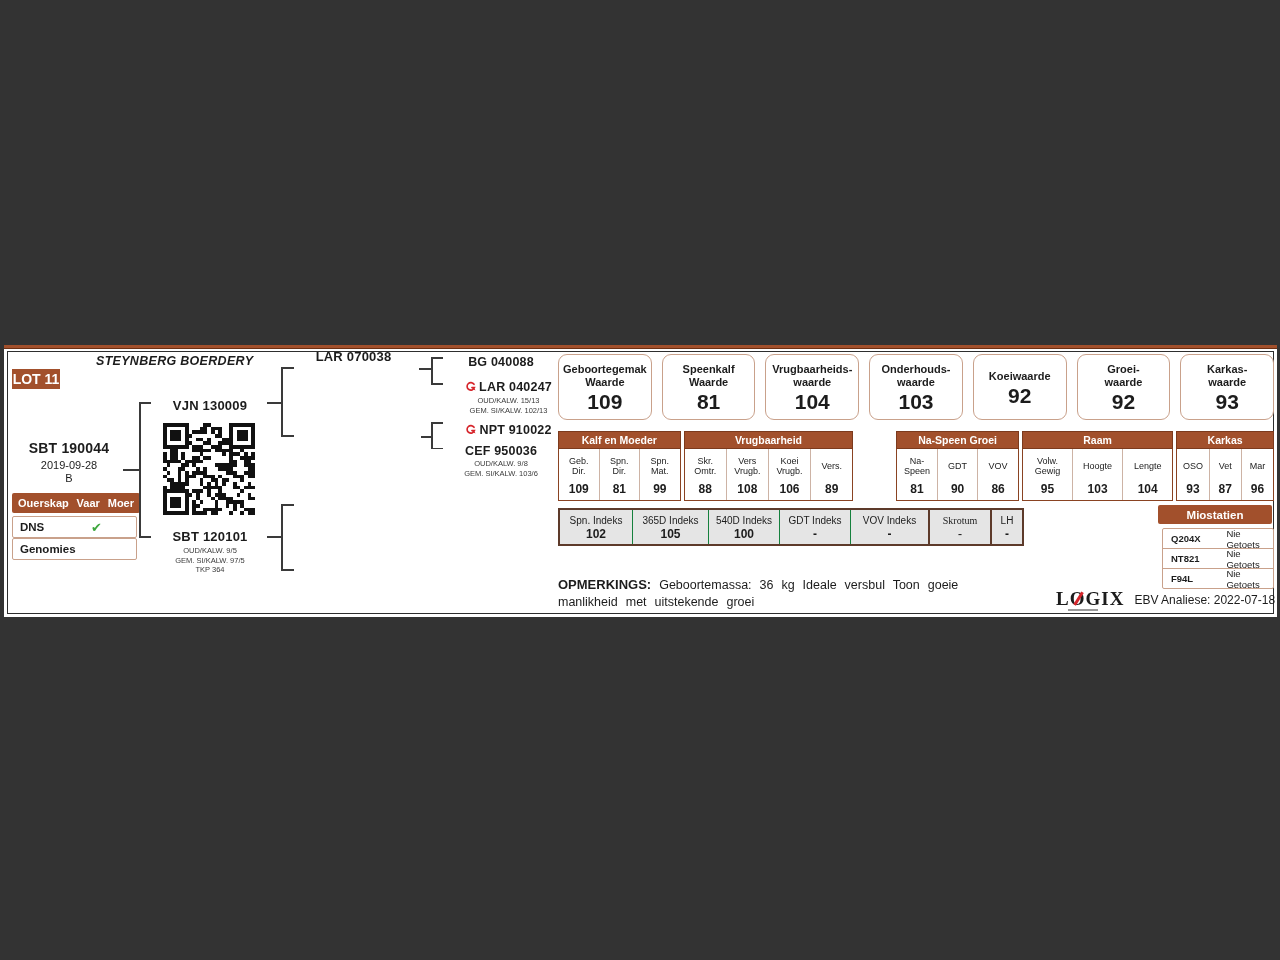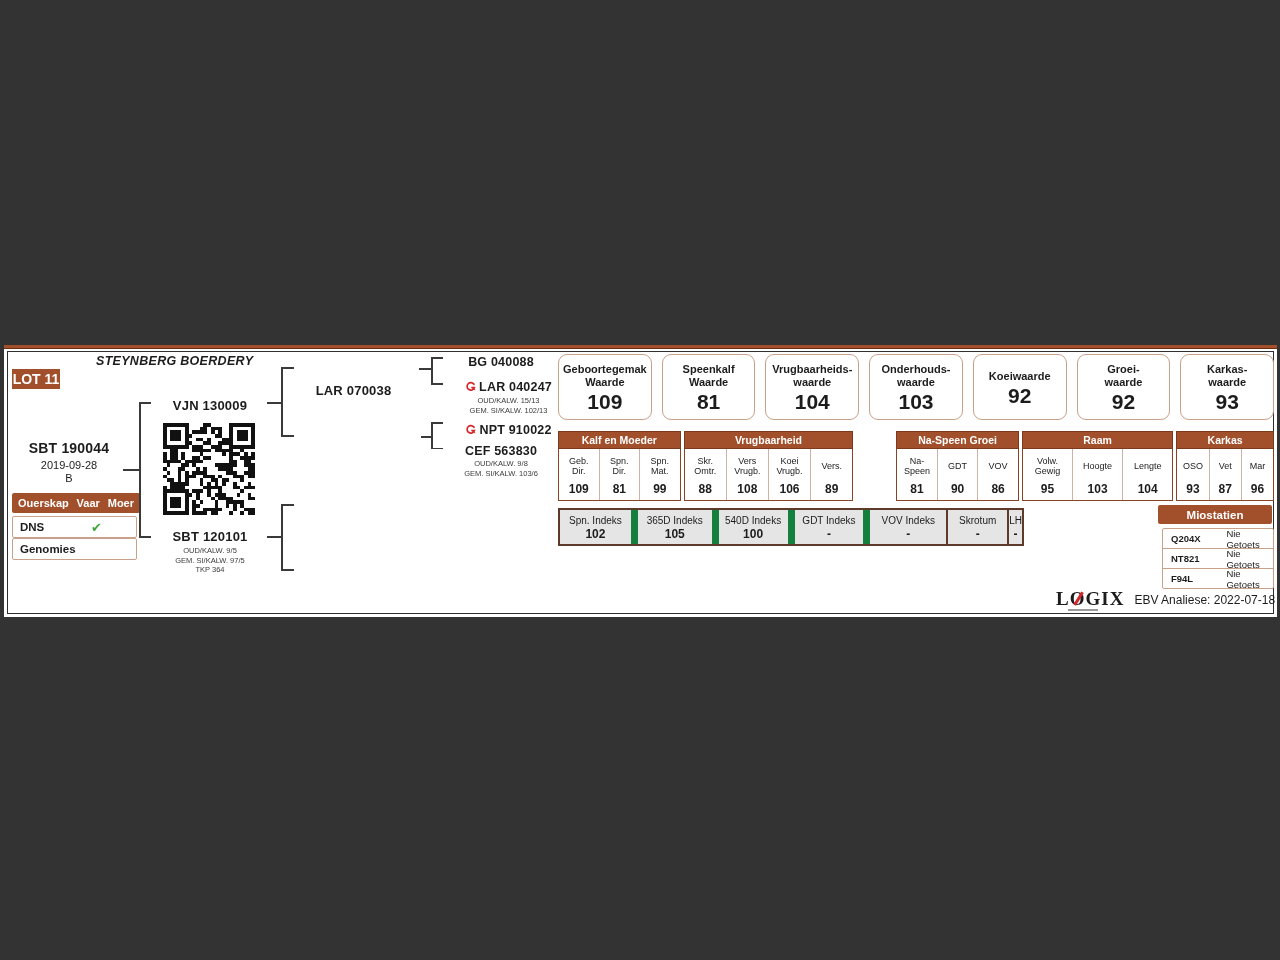--- a/index.html
+++ b/index.html
@@ -35,21 +35,21 @@
   .stats-row{display:flex;gap:3px;}
   .group{display:flex;flex-direction:column;}
   .group-head{height:16px;background:var(--brown);color:#fff;font-weight:bold;font-size:10.5px;display:flex;align-items:center;justify-content:center;border:1px solid #7c3a1d;}
   .group-cells{display:flex;border:1.8px solid #8a4322;border-top:none;height:51px;background:#fff;}
   .cell{flex:1;display:flex;flex-direction:column;border-left:1px solid #cdb3a5;}
   .cell:first-child{border-left:none;}
   .cell .lab{flex:1;display:flex;flex-direction:column;justify-content:center;text-align:center;font-size:9px;line-height:10.5px;color:#222;padding-top:1px;}
   .cell .val{height:18px;font-size:12px;font-weight:bold;text-align:center;}
   
   .idx{display:flex;border:2px solid #5d3late;border:2px solid #5d3a2a;background:#e5e5e5;}
-  .idx-cell{display:flex;flex-direction:column;justify-content:center;border-left:7px solid #15803d;text-align:center;}
+  .idx-cell{display:flex;flex-direction:column;justify-content:center;border-left:1px solid #15803d;text-align:center;}
   .idx-cell:first-child{border-left:none;}
   .idx-cell.thick{border-left:2px solid #5d3a2a;}
   .idx-cell .lab{font-size:10px;line-height:13px;}
   .idx-cell .val{font-size:12px;font-weight:bold;line-height:14px;}
   
   .mio-head{background:var(--brown);color:#fff;font-weight:bold;font-size:11.5px;display:flex;align-items:center;justify-content:center;border-radius:2px;}
   .mio-rows{border:1px solid var(--tan);border-radius:2px;background:#fff;}
   .mio-row{height:19px;display:flex;align-items:center;font-size:9.5px;border-top:1px solid var(--tan);gap:7px;}
   .mio-row:first-child{border-top:none;}
   .mio-row .code{flex:0 0 44%;padding-left:8px;font-weight:600;}
@@ -343,21 +343,21 @@
       <rect x="1" y="19" width="5" height="5" fill="#fff"></rect>
       <rect x="2" y="20" width="3" height="3" fill="#111"></rect>
     </svg>
   <div class="abs ctr" style="left:143px;top:184px;width:126px;">
     <div class="id-name">SBT 120101</div>
     <div class="subline" style="margin-top:2px;">OUD/KALW. 9/5</div>
     <div class="subline">GEM. SI/KALW. 97/5</div>
     <div class="subline">TKP 364</div>
   </div>
 
-  <div class="abs ctr" style="left:287px;top:36px;width:125px;">
+  <div class="abs ctr" style="left:287px;top:2px;width:125px;">
     <span class="id-name">LAR 070038</span>
   </div>
 
   <div class="abs ctr" style="left:432px;top:7px;width:130px;">
     <span class="id-name sm">BG 040088</span>
   </div>
   <div class="abs ctr" style="left:432px;top:32px;width:145px;">
     <div style="white-space:nowrap;">
       <svg class="badge-ic" width="11" height="11" viewBox="0 0 14 14">
         <path d="M11.5 4.2 A 4.8 4.8 0 1 0 12 8.4 L 8.8 8.4" fill="none" stroke="#D6252B" stroke-width="2.1" stroke-linecap="round"></path>
@@ -369,21 +369,21 @@
   </div>
   <div class="abs ctr" style="left:432px;top:75px;width:145px;">
     <div style="white-space:nowrap;">
       <svg class="badge-ic" width="11" height="11" viewBox="0 0 14 14">
         <path d="M11.5 4.2 A 4.8 4.8 0 1 0 12 8.4 L 8.8 8.4" fill="none" stroke="#D6252B" stroke-width="2.1" stroke-linecap="round"></path>
         <path d="M10.6 10.6 l2.6 1.6 -0.7 -2.8 Z" fill="#D6252B"></path>
       </svg><span class="id-name sm">NPT 910022</span>
     </div>
   </div>
   <div class="abs ctr" style="left:432px;top:99px;width:130px;">
-    <div class="id-name sm">CEF 563830</div>
+    <div class="id-name sm">CEF 950036</div>
     <div class="subline" style="margin-top:1px;">OUD/KALW. 9/8</div>
     <div class="subline">GEM. SI/KALW. 103/6</div>
   </div>
 
   <div class="line" style="left:119px;top:124px;width:16px;height:1.5px;"></div>
   <div class="line" style="left:135px;top:57px;width:1.5px;height:135px;"></div>
   <div class="line" style="left:135px;top:57px;width:12px;height:1.5px;"></div>
   <div class="line" style="left:135px;top:191px;width:12px;height:1.5px;"></div>
   <div class="line" style="left:263px;top:57px;width:15px;height:1.5px;"></div>
   <div class="line" style="left:277px;top:22px;width:1.5px;height:69px;"></div>
@@ -594,21 +594,21 @@
       <div class="val">100</div>
     </div>
     <div class="idx-cell" style="width:70px;">
       <div class="lab">GDT Indeks</div>
       <div class="val">-</div>
     </div>
     <div class="idx-cell" style="width:77px;">
       <div class="lab">VOV Indeks</div>
       <div class="val">-</div>
     </div>
-    <div class="idx-cell thick" style="width:60px;">
+    <div class="idx-cell thick" style="width:60px;font-family:Liberation Serif, serif;">
       <div class="lab">Skrotum</div>
       <div class="val">-</div>
     </div>
     <div class="idx-cell thick" style="flex:1;">
       <div class="lab">LH</div>
       <div class="val">-</div>
     </div>
   </div>
 
   <div class="abs mio-head" style="left:1154px;top:160px;width:114px;height:19px;">Miostatien</div>
@@ -620,20 +620,25 @@
     <div class="mio-row">
       <span class="code">NT821</span>
       <span class="status">Nie Getoets</span>
     </div>
     <div class="mio-row">
       <span class="code">F94L</span>
       <span class="status">Nie Getoets</span>
     </div>
   </div>
 
+  <div class="abs remarks" style="left:554px;top:231px;width:402px;">
+    <span class="rl">OPMERKINGS:</span>
+    <span>Geboortemassa: 36 kg Ideale versbul Toon goeie</span><br>
+    <span>manlikheid met uitstekende groei</span>
+  </div>
 
   <div class="abs brand" style="left:1052px;top:245px;">
     <div class="logix">
       <span>L</span><span class="logo-o"><span>O</span><span class="o-slash"></span></span><span>GIX</span>
       <span class="logo-sub"></span>
     </div>
     <div class="analysis">EBV Analiese: 2022-07-18</div>
   </div>
 </div>
 

